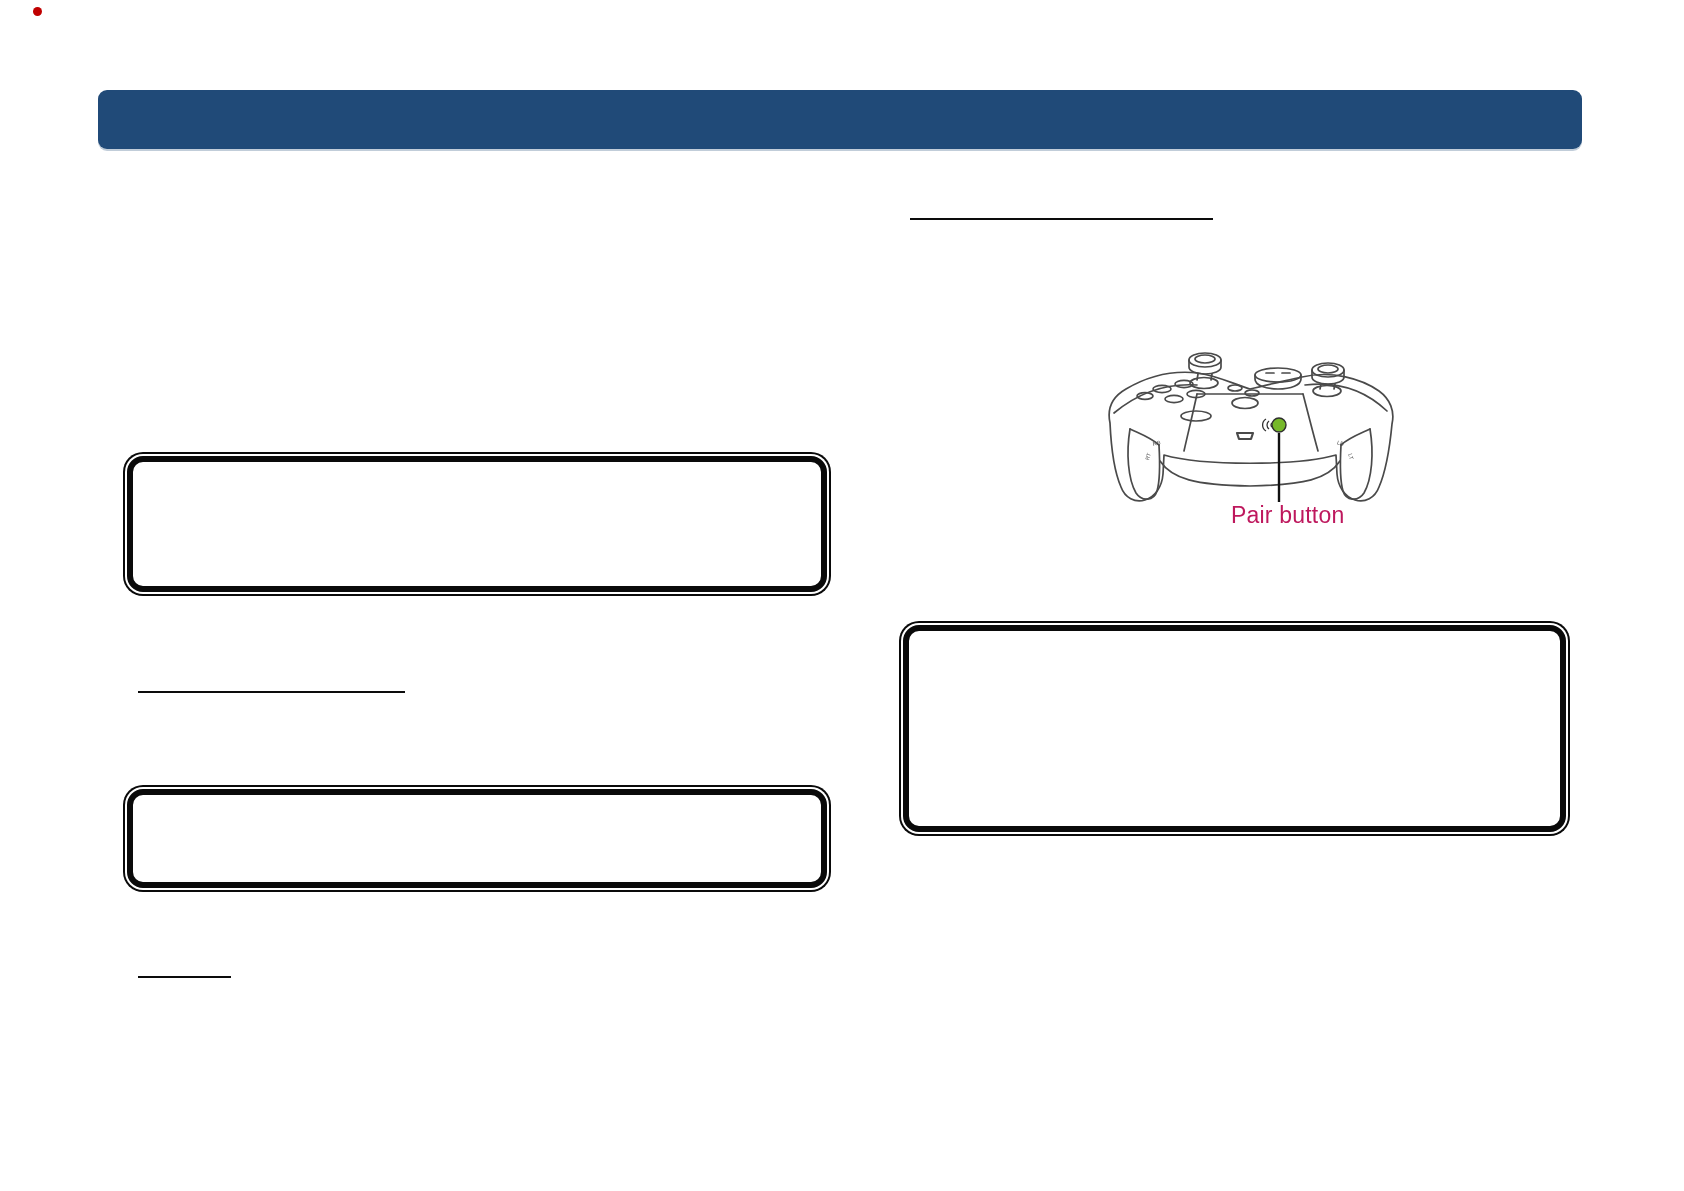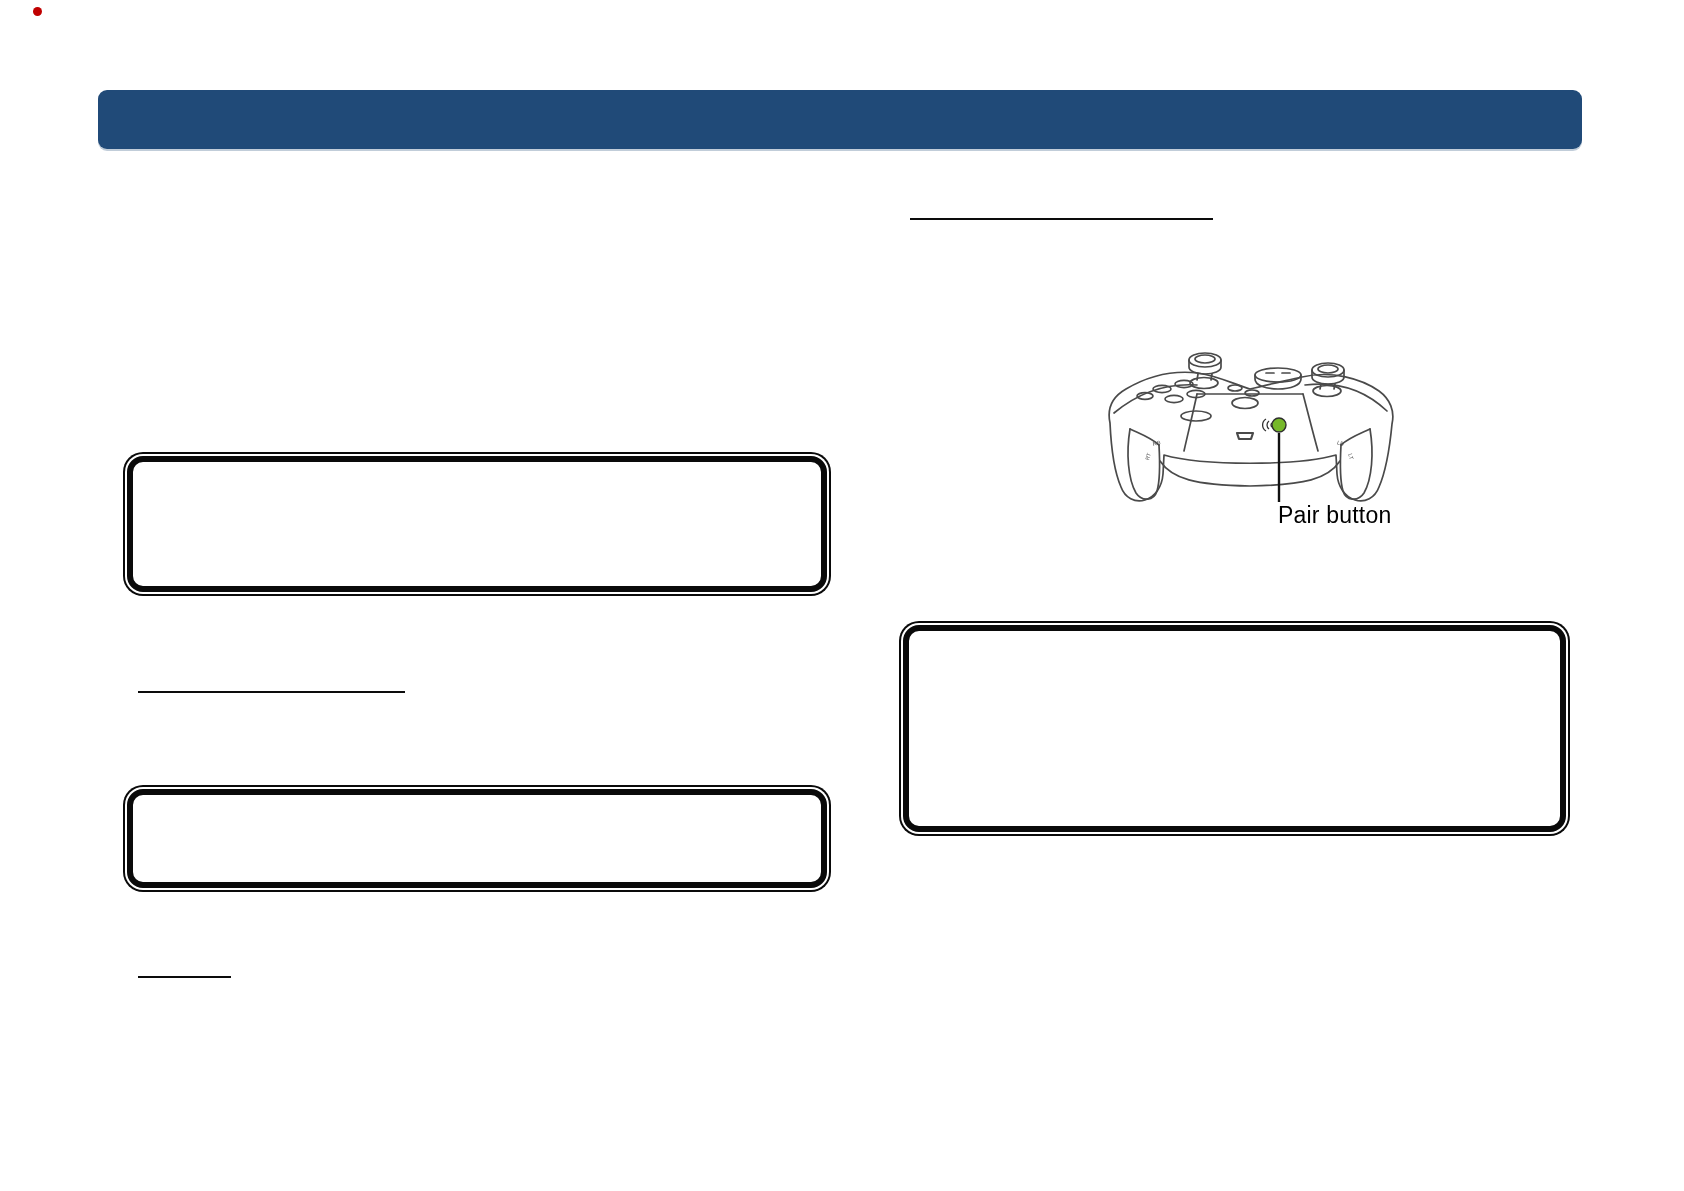--- a/index.html
+++ b/index.html
@@ -62,24 +62,23 @@
   .figure {
     position: absolute;
     left: 1100px; top: 333px;
     width: 300px; height: 200px;
   }
   .figure svg { display: block; }
   .figure-caption {
     position: absolute;
     left: 1231px; top: 502px;
     font-size: 23px;
-    color: #000000;
+    color: #be185d;
     letter-spacing: 0.2px;
     white-space: nowrap;
-    margin-left: 47px;
   }
 </style>
 </head>
 <body>
 
 <div id="page">
 
   <div class="marker-dot"></div>
 
   <div class="header-bar"></div>

